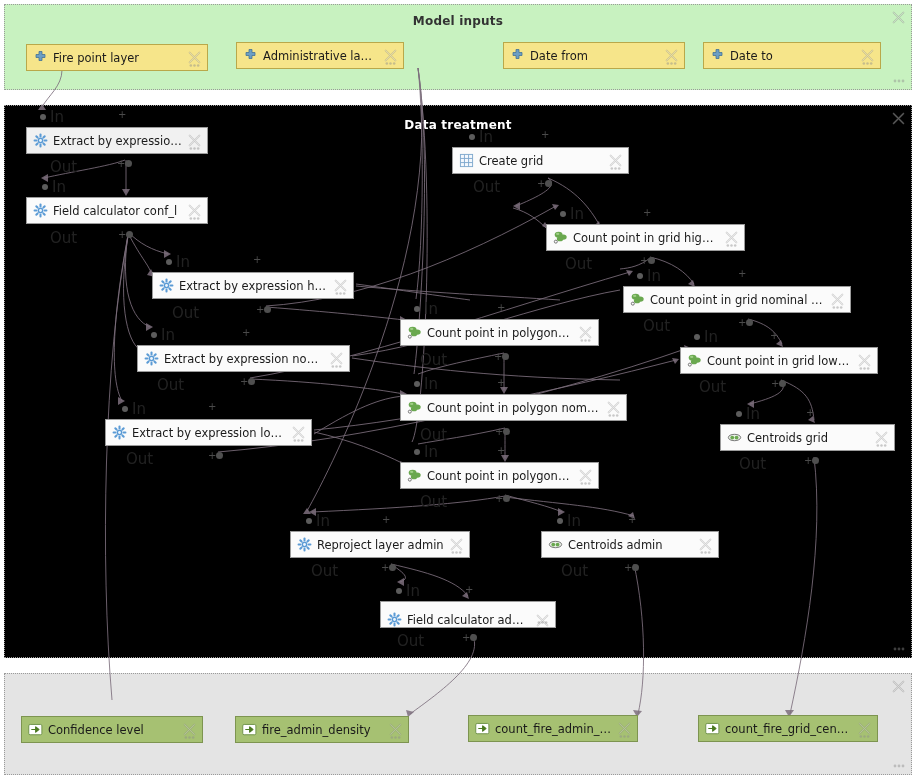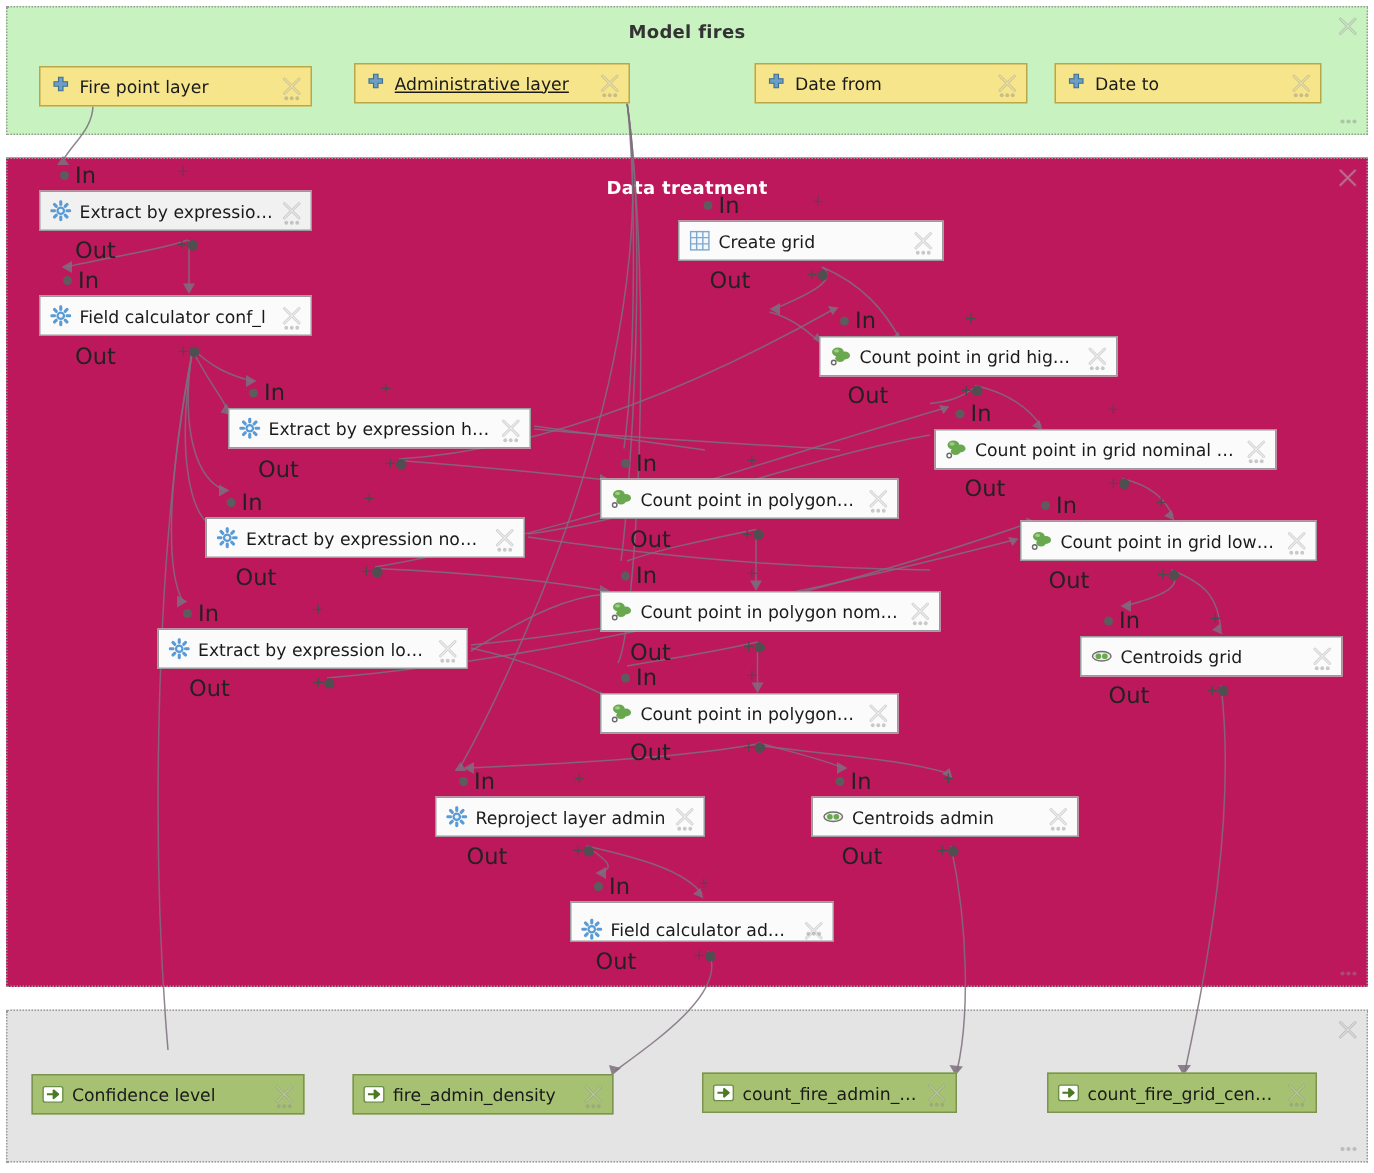--- a/index.html
+++ b/index.html
@@ -3,21 +3,21 @@
 <meta charset="utf-8">
 <title>Model Designer</title>
 <style>
   html,body{margin:0;padding:0;background:#ffffff;}
   body{font-family:"DejaVu Sans","Liberation Sans",sans-serif;}
   #canvas{position:relative;width:916px;height:782px;overflow:hidden;background:#ffffff;}
 
   
   .group{position:absolute;box-sizing:border-box;border:1px dotted #9a9a9a;}
   .group.inputs{background:#c8f2c0;}
-  .group.treatment{background:#be185d;}
+  .group.treatment{background:#000000;}
   .group.output{background:#e4e4e4;}
   .group-title{position:absolute;left:0;right:0;text-align:center;font-weight:bold;font-size:12px;letter-spacing:.2px;}
   .group.inputs  .group-title{top:9px;color:#333333;}
   .group.treatment .group-title{top:12px;color:#ffffff;}
   .group.output  .group-title{top:9px;color:#555b63;}
 
   
   .g-handle{position:absolute;width:13px;height:13px;opacity:.45;}
   .g-dots{position:absolute;width:12px;height:6px;opacity:.45;}
 
@@ -46,21 +46,21 @@
   svg.wires path{fill:none;stroke:#7c6f7c;stroke-width:1;opacity:.85;}
   svg.wires polygon{fill:#7c6f7c;opacity:.85;}
 </style>
 </head>
 <body>
 
 <div id="canvas">
 
   <div id="groups-host">
       <div class="group inputs" style="left: 4px; top: 4px; width: 908px; height: 86px;">
-        <div class="group-title">Model fires</div>
+        <div class="group-title">Model inputs</div>
         <svg viewBox="0 0 16 16" class="g-handle" style="right: 6px; top: 6px;">
           <path d="M2 2 L14 14 M14 2 L2 14" stroke="#8d8d8d" stroke-width="2.4" stroke-linecap="round"></path>
           <path d="M2 2 L14 14 M14 2 L2 14" stroke="#d8d8d8" stroke-width="1" stroke-linecap="round"></path>
         </svg>
         <svg viewBox="0 0 12 5" class="g-dots" style="right: 6px; bottom: 5px;">
           <g fill="#8d8d8d">
             <circle cx="2" cy="2.5" r="1.4"></circle>
             <circle cx="6" cy="2.5" r="1.4"></circle>
             <circle cx="10" cy="2.5" r="1.4"></circle>
           </g>
@@ -207,21 +207,21 @@
           <path d="M2 2 L14 14 M14 2 L2 14" stroke="#d8d8d8" stroke-width="1" stroke-linecap="round"></path>
         </svg>
         <svg viewBox="0 0 12 5" class="dots">
           <g fill="#8d8d8d">
             <circle cx="2" cy="2.5" r="1.4"></circle>
             <circle cx="6" cy="2.5" r="1.4"></circle>
             <circle cx="10" cy="2.5" r="1.4"></circle>
           </g>
         </svg>
       </div>
-      <div class="node param" style="left: 236px; top: 42px; width: 184px; text-decoration: underline;">
+      <div class="node param" style="left: 236px; top: 42px; width: 168px;">
         <svg viewBox="0 0 16 16" class="ico">
           <g fill="#6d9fc4" stroke="#3f6e93" stroke-width="0.8">
             <path d="M6.4 1.6h3.2v3.2h3.2v3.2H9.6v3.2H6.4V8H3.2V4.8h3.2z"></path>
           </g>
         </svg>
         <span class="label">Administrative layer</span>
         <svg viewBox="0 0 16 16" class="x-handle">
           <path d="M2 2 L14 14 M14 2 L2 14" stroke="#8d8d8d" stroke-width="2.4" stroke-linecap="round"></path>
           <path d="M2 2 L14 14 M14 2 L2 14" stroke="#d8d8d8" stroke-width="1" stroke-linecap="round"></path>
         </svg>

